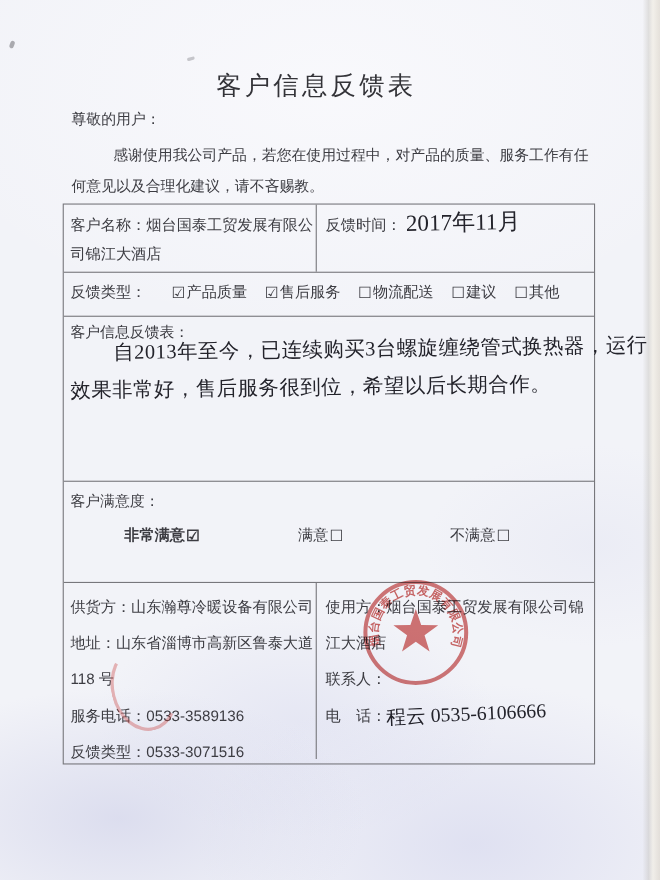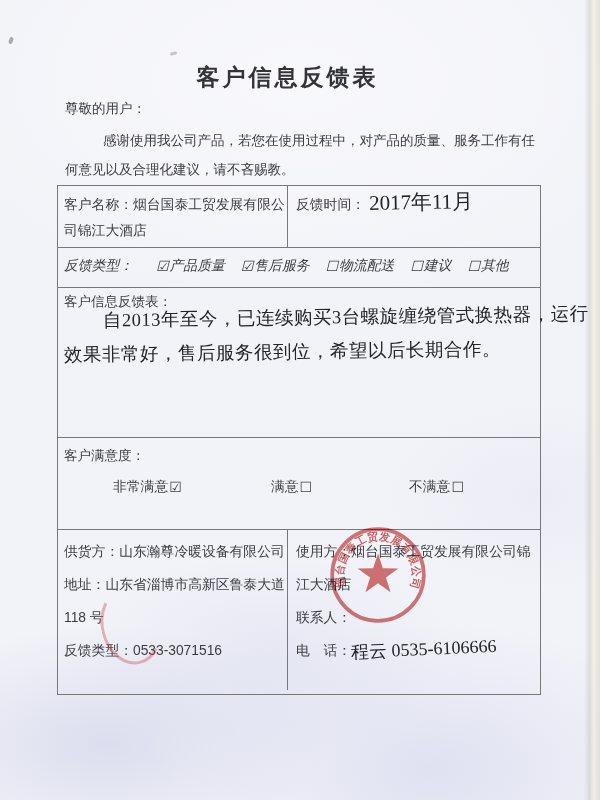--- a/index.html
+++ b/index.html
@@ -17,35 +17,35 @@
       radial-gradient(ellipse 260px 150px at 45% 82%, rgba(214,216,238,0.45), rgba(214,216,238,0) 70%),
       radial-gradient(ellipse 220px 130px at 90% 62%, rgba(222,224,240,0.35), rgba(222,224,240,0) 70%),
       radial-gradient(ellipse 500px 300px at 50% 10%, rgba(250,250,253,0.8), rgba(250,250,253,0) 75%);
   }
   .page::after{ 
     content:"";position:absolute;right:0;top:0;width:16px;height:100%;pointer-events:none;
     background:linear-gradient(to right, rgba(170,165,155,0) 0%, rgba(170,165,152,0.28) 35%,
                rgba(242,238,229,0.75) 60%, rgba(221,214,202,0.65) 100%);
   }
   .t{position:absolute;color:#3c3c42;font-size:13.5px;white-space:nowrap;}
-  .title{left:0;top:62px;width:575px;text-align:center;font-size:23px;font-weight:bold;
+  .title{left:0;top:62px;width:575px;text-align:center;font-size:23px;font-weight:normal;
          letter-spacing:3px;color:#333338;}
   
   .tbl{position:absolute;left:57px;top:185px;width:484px;height:510px;
        border:1px solid #77777c;box-sizing:border-box;z-index:2;}
   .row{position:relative;box-sizing:border-box;border-bottom:1px solid #77777c;}
   .row:last-child{border-bottom:none;}
   .r1{height:62px;} .r2{height:40px;} .r3{height:150px;} .r4{height:92px;} .r5{height:160px;}
   .cellL{position:absolute;left:0;top:0;height:100%;width:230px;box-sizing:border-box;
          border-right:1px solid #77777c;padding:6px 0 0 6px;font-size:13.8px;
          line-height:26px;color:#3c3c42;}
   .cellR{position:absolute;left:230px;top:0;right:0;height:100%;box-sizing:border-box;
          padding:6px 0 0 8px;font-size:13.8px;line-height:26px;color:#3c3c42;}
   .wrap{white-space:normal;word-break:break-all;}
-  .opts{position:absolute;left:6px;top:9px;font-size:13.8px;color:#3c3c42;white-space:nowrap;font-style:italic;}
+  .opts{position:absolute;left:6px;top:9px;font-size:13.8px;color:#3c3c42;white-space:nowrap;}
   .opt{margin-right:15px;}
   .mark{font-size:14px;position:relative;top:1px;margin:0 1px;}
   .hand{font-family:cursive;color:#23232b;}
   .hw-date{display:inline-block;font-size:21px;transform:rotate(-1deg);margin-left:4px;line-height:20px;}
   .hw-line{position:absolute;font-size:18.5px;white-space:nowrap;letter-spacing:0.5px;
            transform:rotate(-0.8deg);}
   .hw-phone{display:inline-block;font-size:18px;transform:rotate(-2.5deg);line-height:18px;}
   .sat-opt{position:absolute;top:40px;font-size:13.8px;color:#3c3c42;white-space:nowrap;}
   .lines5 div{line-height:33px;font-size:13.8px;color:#3c3c42;}
   
@@ -84,29 +84,30 @@
     </div>
 
     <div class="row r3">
       <div class="t" style="left:6px;top:5px;position:absolute;">客户信息反馈表：</div>
       <div class="hand hw-line" style="left:45px;top:16px;">自2013年至今，已连续购买3台螺旋缠绕管式换热器，运行</div>
       <div class="hand hw-line" style="left:6px;top:51px;">效果非常好，售后服务很到位，希望以后长期合作。</div>
     </div>
 
     <div class="row r4">
       <div class="t" style="left:6px;top:9px;position:absolute;">客户满意度：</div>
-      <span class="sat-opt" style="left:55px;"><span>非常满意</span><span class="mark">☑</span></span>
+      <span class="sat-opt" style="left:55px;font-weight:bold;"><span>非常满意</span><span class="mark">☑</span></span>
       <span class="sat-opt" style="left:213px;"><span>满意</span><span class="mark">☐</span></span>
       <span class="sat-opt" style="left:351px;"><span>不满意</span><span class="mark">☐</span></span>
     </div>
 
     <div class="row r5">
       <div class="cellL lines5" style="padding-top:5px;">
         <div><span>供货方：</span><span>山东瀚尊冷暖设备有限公司</span></div>
         <div class="wrap" style="white-space:normal;"><span>地址：</span><span>山东省淄博市高新区鲁泰大道118 号</span></div>
+        <div><span>服务电话：</span><span>0533-3589136</span></div>
         <div><span>反馈类型：</span><span>0533-3071516</span></div>
       </div>
       <div class="cellR lines5" style="padding-top:5px;">
         <div class="wrap" style="white-space:normal;"><span>使用方：</span><span>烟台国泰工贸发展有限公司锦江大酒店</span></div>
         <div>联系人：</div>
         <div><span>电　话：</span><span class="hand hw-phone">程云 0535-6106666</span></div>
       </div>
     </div>
   </div>
 

